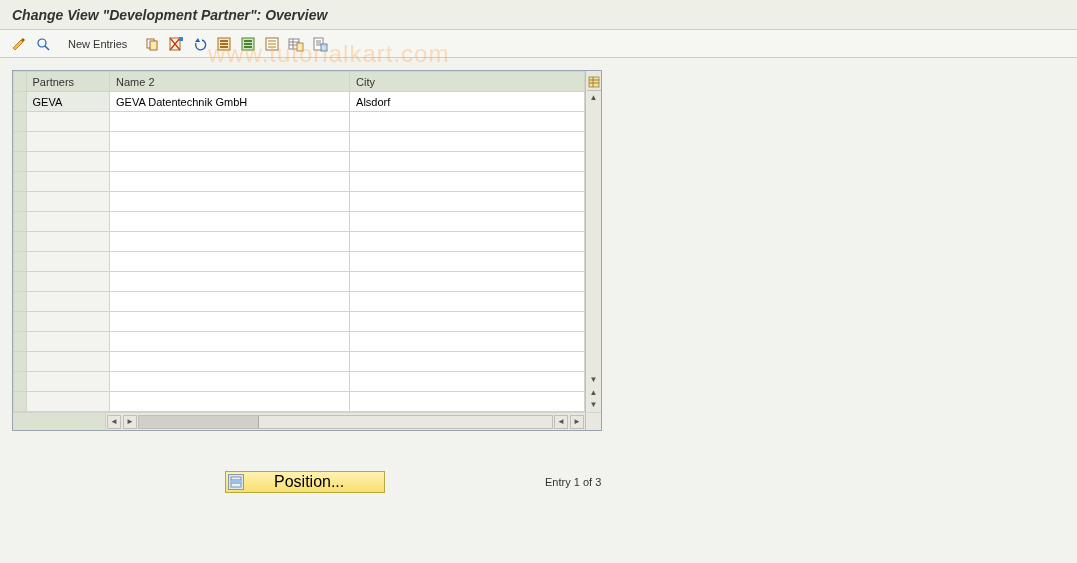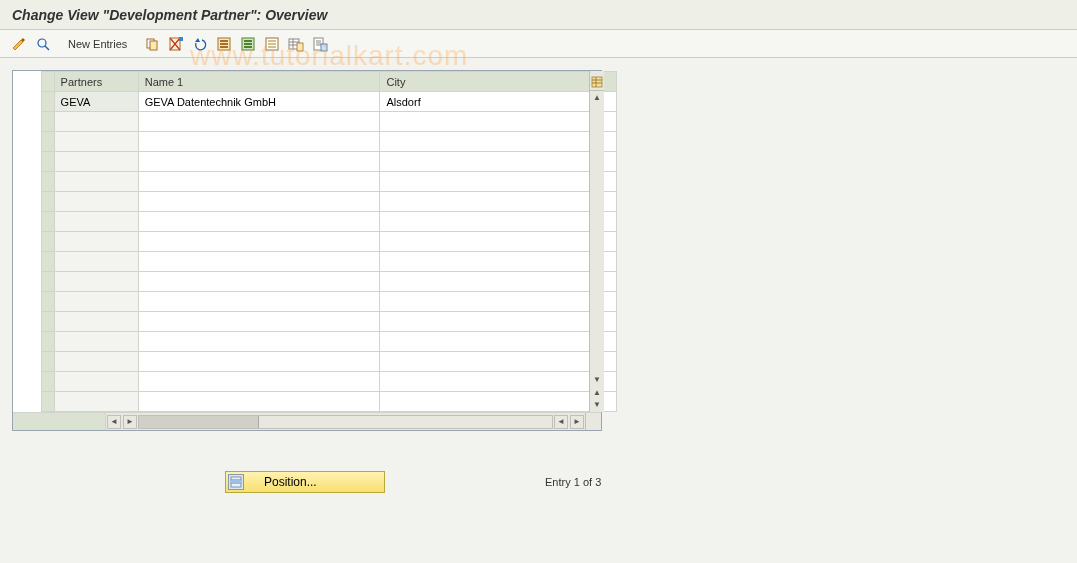--- a/index.html
+++ b/index.html
@@ -47,22 +47,22 @@
     .tb-text-btn {
       font-size: 11px;
       color: #333;
       cursor: pointer;
       padding: 2px 6px;
       margin: 0 4px;
     }
     .watermark {
       position: absolute;
       top: 40px;
-      left: 190px;
-      font-size: 28px;
+      left: 208px;
+      font-size: 24px;
       color: rgba(255, 165, 80, 0.35);
       font-weight: normal;
       letter-spacing: 1px;
       z-index: 50;
       pointer-events: none;
     }
     .table-container {
       margin: 12px;
       border: 1px solid #9aa5b0;
       width: 590px;
@@ -92,21 +92,20 @@
       display: flex;
       align-items: center;
       justify-content: center;
       font-size: 8px;
       color: #555;
     }
     table {
       border-collapse: collapse;
       width: 100%;
       table-layout: fixed;
-      margin-left: 28px;
     }
     th, td {
       border: 1px solid #cfd4cc;
       padding: 3px 6px;
       text-align: left;
       font-size: 11px;
       font-weight: normal;
       height: 20px;
       overflow: hidden;
       white-space: nowrap;
@@ -155,23 +154,23 @@
     }
     .position-btn {
       display: flex;
       align-items: center;
       background: linear-gradient(#fff2b2, #f8e070);
       border: 1px solid #b8a838;
       padding: 2px 8px 2px 2px;
       cursor: pointer;
       width: 160px;
       height: 22px;
-      font-size: 12px;
+      font-size: 16px;
       justify-content: flex-start;
-      gap: 20px;
+      gap: 30px;
     }
     .position-btn .pb-icon {
       width: 16px; height: 16px;
       border:1px solid #8899aa;
       background:#dde5f0;
       display:flex;align-items:center;justify-content:center;
     }
     .entry-text { font-size: 11px; color: #333; margin-left: 30px; }
   </style>
 </head>
@@ -268,21 +267,21 @@
         <colgroup>
           <col class="sel-col">
             <col class="col-partners">
             <col class="col-name">
             <col class="col-city">
         </colgroup>
         <thead>
           <tr>
             <th class="sel-col"></th>
             <th>Partners</th>
-            <th>Name 1</th>
+            <th>Name 2</th>
             <th>City</th>
           </tr>
         </thead>
         <tbody id="table-rows">
             <tr>
               <td class="sel-col"></td>
               <td class="label-cell">GEVA</td>
               <td class="input-cell">GEVA Datentechnik GmbH</td>
               <td class="input-cell">Alsdorf</td>
             </tr>

